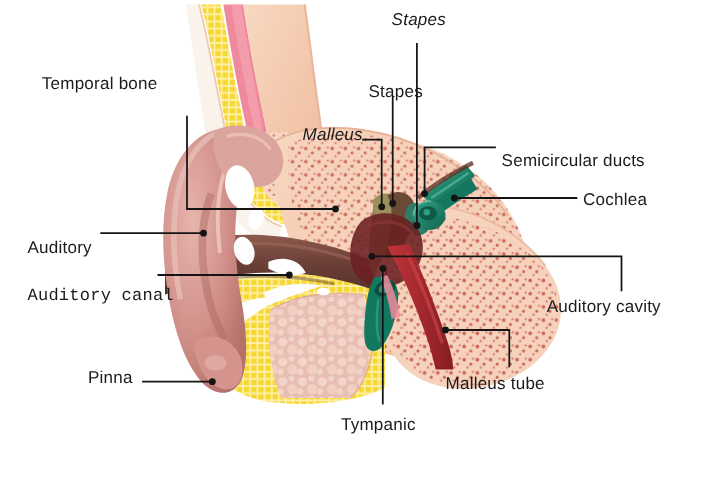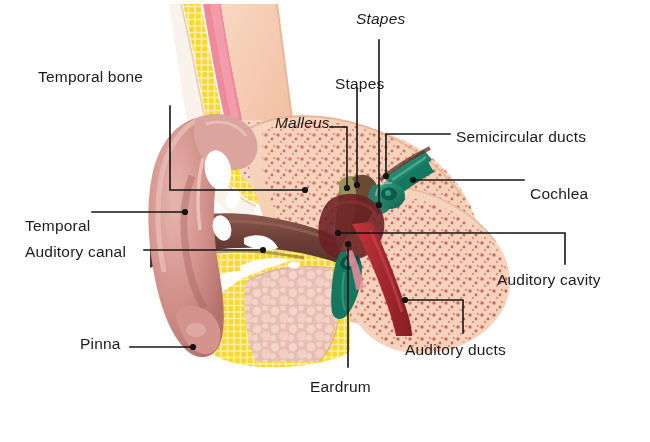--- a/index.html
+++ b/index.html
@@ -258,26 +258,26 @@
         <circle cx="386" cy="176" r="3.1"></circle>
         <circle cx="413" cy="180" r="3.1"></circle>
         <circle cx="338" cy="233" r="3.1"></circle>
         <circle cx="405" cy="300" r="3.1"></circle>
         <circle cx="348" cy="244" r="3.1"></circle>
       </g>
   </svg>
 
   <div id="label-layer">
       <div class="lbl" style="left: 38px; top: 68px;">Temporal bone</div>
-      <div class="lbl" style="left: 25px; top: 217px;">Temporal</div>
-      <div class="lbl" style="left: 25px; top: 243px;">Auditory canal</div>
+      <div class="lbl" style="left: 25px; top: 217px;">Auditory</div>
+      <div class="lbl" style="left: 25px; top: 260px; font-family: Liberation Mono, monospace;">Auditory canal</div>
       <div class="lbl" style="left: 80px; top: 335px;">Pinna</div>
       <div class="lbl" style="left: 275px; top: 114px; font-style: italic;">Malleus</div>
       <div class="lbl" style="left: 335px; top: 75px;">Stapes</div>
       <div class="lbl" style="left: 356px; top: 10px; font-style: italic;">Stapes</div>
-      <div class="lbl" style="left: 456px; top: 128px;">Semicircular ducts</div>
-      <div class="lbl" style="left: 530px; top: 173px; margin-top: 12px;">Cochlea</div>
+      <div class="lbl" style="left: 456px; top: 138px;">Semicircular ducts</div>
+      <div class="lbl" style="left: 530px; top: 173px;">Cochlea</div>
       <div class="lbl" style="left: 497px; top: 271px;">Auditory cavity</div>
-      <div class="lbl" style="left: 405px; top: 341px;">Auditory ducts</div>
-      <div class="lbl" style="left: 310px; top: 378px;">Eardrum</div>
+      <div class="lbl" style="left: 405px; top: 341px;">Malleus tube</div>
+      <div class="lbl" style="left: 310px; top: 378px;">Tympanic</div>
     </div>
 
 </div>
 
 </body></html>

